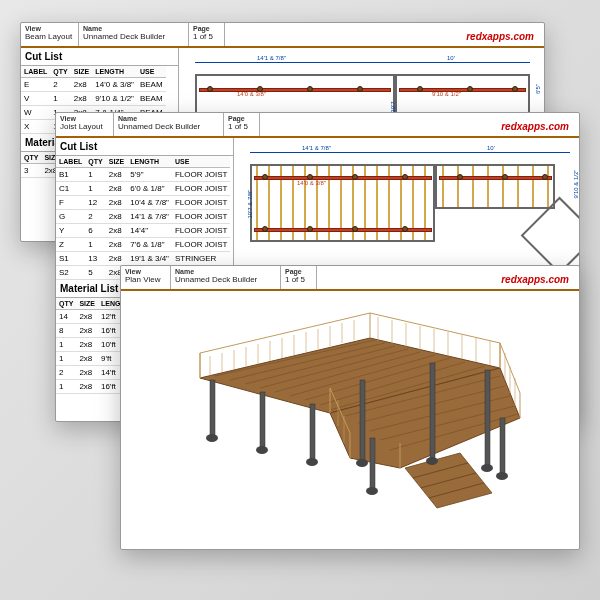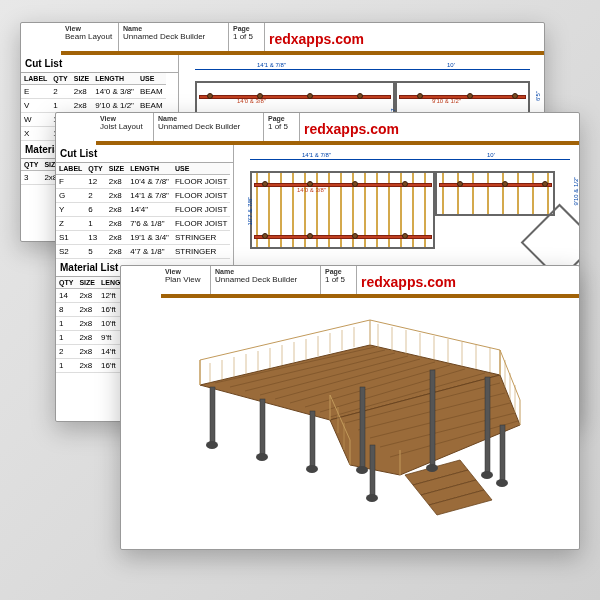--- a/index.html
+++ b/index.html
@@ -14,26 +14,26 @@
     position: absolute;
     background: #fff;
     border: 1px solid #999;
     box-shadow: 0 8px 24px rgba(0,0,0,.25);
     border-radius: 2px;
   }
   .p1 { left: 20px; top: 22px; width: 525px; height: 220px; }
   .p2 { left: 55px; top: 112px; width: 525px; height: 310px; }
   .p3 { left: 120px; top: 265px; width: 460px; height: 285px; }
 
-  .hdr { display:flex; border-bottom:4px solid #a16207;margin-left:40px; }
+  .hdr { display:flex; border-bottom:2px solid #a16207; }
   .hdr .cell { border-right:1px solid #aaa; padding:2px 4px; }
   .hdr .cell:last-child { border-right:none; flex:1; }
   .hdr .lab { font-size:7px; color:#333; font-weight:bold; }
   .hdr .val { font-size:8px; color:#222; white-space:nowrap; }
-  .brand { font-size:14px; font-weight:bold; color:#c00; padding:6px 6px 2px 0; }
+  .brand { font-size:10px; font-weight:bold; color:#c00; font-style:italic; text-align:right; padding:6px 6px 2px 0; }
 
   .section-title { font-size:10px; font-weight:bold; padding:3px 4px; border-bottom:1px solid #aaa; }
 
   table { border-collapse: collapse; font-size:8px; }
   th { font-size:7px; font-weight:bold; background:#fafafa; border-bottom:1px solid #bbb; padding:2px 3px; text-align:left; }
   td { border-bottom:1px solid #ddd; padding:2px 3px; white-space:nowrap; }
 
   .split { display:flex; height:calc(100% - 20px); }
   .left { border-right:1px solid #aaa; overflow:hidden; }
   .right { flex:1; position:relative; overflow:hidden; }
@@ -185,20 +185,34 @@
     <div class="left" style="width:178px">
       <div class="section-title">Cut List</div>
       <table>
         <tbody>
             <tr>
               <th>LABEL</th>
               <th>QTY</th>
               <th>SIZE</th>
               <th>LENGTH</th>
               <th>USE</th>
+            </tr>
+        <tr>
+              <td>B1</td>
+              <td>1</td>
+              <td>2x8</td>
+              <td>5'9"</td>
+              <td>FLOOR JOIST</td>
+            </tr>
+        <tr>
+              <td>C1</td>
+              <td>1</td>
+              <td>2x8</td>
+              <td>6'0 &amp; 1/8"</td>
+              <td>FLOOR JOIST</td>
             </tr>
         <tr>
               <td>F</td>
               <td>12</td>
               <td>2x8</td>
               <td>10'4 &amp; 7/8"</td>
               <td>FLOOR JOIST</td>
             </tr>
         <tr>
               <td>G</td>

